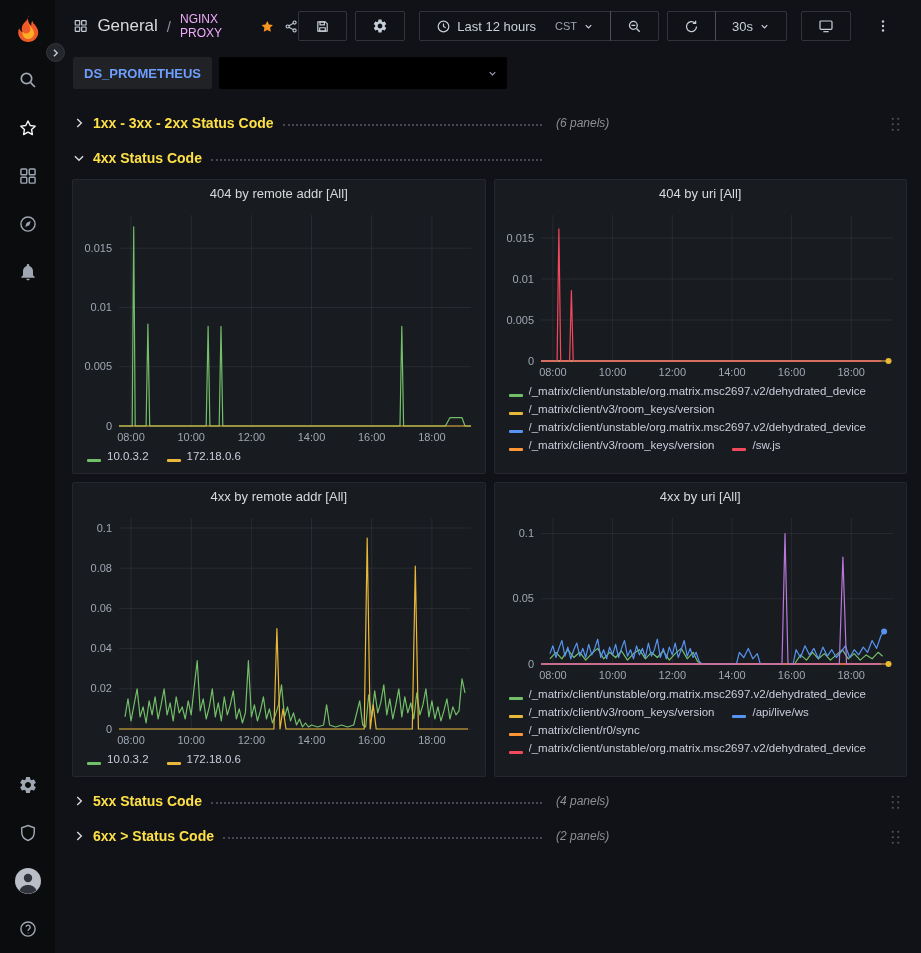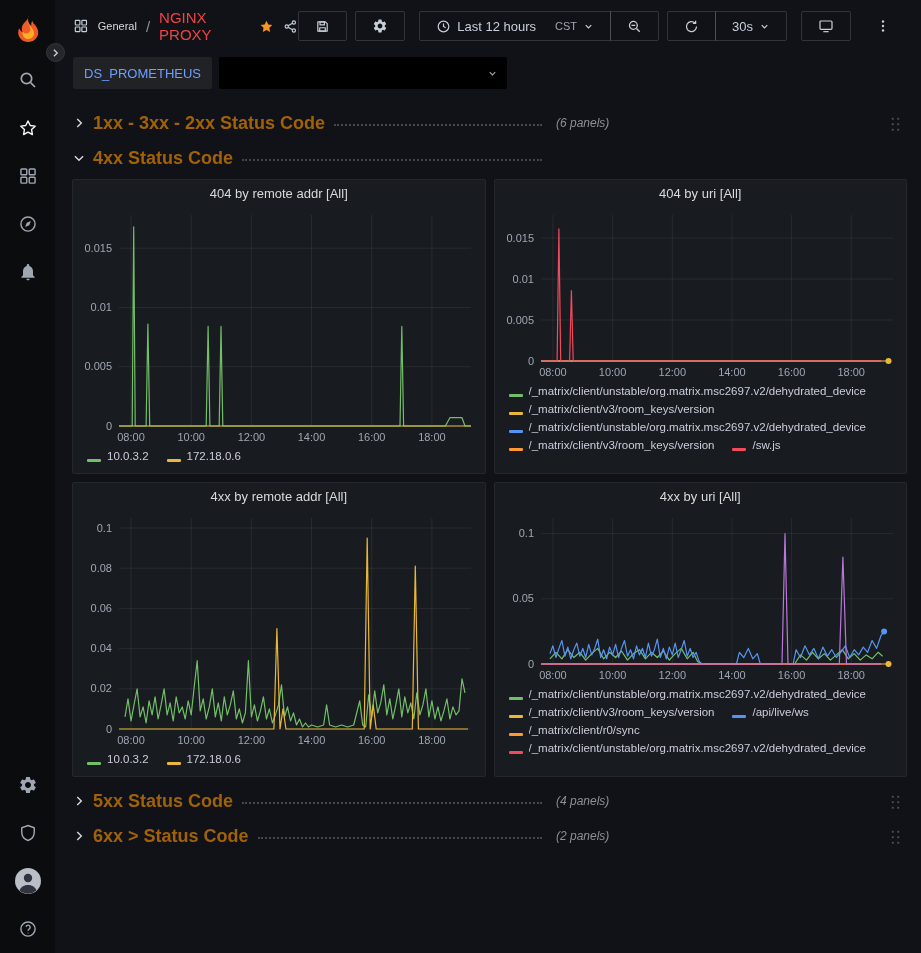--- a/index.html
+++ b/index.html
@@ -10,45 +10,45 @@
   .sidebar{width:55px;flex:0 0 55px;background:#0b0c0e;display:flex;flex-direction:column;align-items:center;padding-top:12px}
   .logo{width:34px;height:34px;margin-bottom:10px;display:flex;align-items:center;justify-content:center;cursor:pointer}
   .side-item{width:100%;height:48px;display:flex;align-items:center;justify-content:center;background:none;border:none;color:#9fa7b3;cursor:pointer}
   .side-item.active{color:#f5f6f8}
   .side-spacer{flex:1}
   .sidebar-expand{position:absolute;left:46px;top:43px;width:19px;height:19px;border-radius:50%;background:#24262c;border:1px solid #34363d;color:#c7d0d9;display:flex;align-items:center;justify-content:center;cursor:pointer;z-index:5;padding:0}
   
   .main{flex:1;display:flex;flex-direction:column;min-width:0}
   .navbar{height:52px;flex:0 0 52px;display:flex;align-items:center;padding:0 14px 0 18px}
   .nav-left{display:flex;align-items:center;gap:9px;flex:1;color:#c7d0d9}
-  .crumb-section{font-size:11px;color:#d8d9da}
+  .crumb-section{font-size:17px;color:#d8d9da}
   .crumb-sep{font-size:15px;color:#8e9299}
-  .crumb-title{font-size:15px;color:#ef4444}
+  .crumb-title{font-size:12px;color:#f0abfc}
   .nav-right{display:flex;align-items:center;gap:8px}
   .btn{height:30px;min-width:30px;display:inline-flex;align-items:center;justify-content:center;gap:6px;background:transparent;border:1px solid rgba(204,204,220,0.18);border-radius:2px;color:#c7d0d9;font-size:13px;padding:0 16px;cursor:pointer;white-space:nowrap}
   .btn-plain{border:none;background:none}
   .btn-group{display:flex}
   .btn-group .btn{border-radius:0}
   .btn-group .btn+.btn{margin-left:-1px}
   .btn-group .btn:first-child{border-radius:2px 0 0 2px}
   .btn-group .btn:last-child{border-radius:0 2px 2px 0}
   .tz{font-size:11px;color:#9fa7b3;margin-left:13px}
   .gap-l{margin-left:6px}
   
   .submenu{display:flex;align-items:center;gap:16px;padding:5px 14px 9px 18px}
   .var-group{display:flex;align-items:stretch;height:32px;gap:7px}
-  .var-label{display:flex;align-items:center;padding:0 11px;background:#202226;color:#6e9fff;font-size:13px;font-weight:400;border-radius:2px;cursor:default}
+  .var-label{display:flex;align-items:center;padding:0 11px;background:#202226;color:#6e9fff;font-size:13px;font-weight:700;border-radius:2px;cursor:default}
   .var-value-black{width:288px;background:#000;border-radius:2px;display:flex;align-items:center;justify-content:flex-end;padding:0 9px;color:#9fa7b3;cursor:pointer}
   .var-value{display:flex;align-items:center;gap:12px;padding:0 10px;background:transparent;border:1px solid #2e3036;border-radius:2px;color:#d8d9da;font-size:13px;cursor:pointer}
   
   .dashboard{flex:1;padding:4px 14px 0 17px;overflow:hidden}
   .dash-row{height:28px;display:flex;align-items:center;position:relative;margin:7px 0;cursor:pointer}
   .row-left{display:flex;align-items:center;width:470px;min-width:0}
   .row-chevron{width:16px;display:flex;color:#d8d9da;flex:0 0 16px}
-  .row-title{font-size:18px;font-weight:700;color:#a16207;margin:0 9px 0 5px;white-space:nowrap}
+  .row-title{font-size:14px;font-weight:700;color:#fde047;margin:0 9px 0 5px;white-space:nowrap}
   .row-dots{flex:1;height:1px;border-bottom:2px dotted #44474f;transform:translateY(2px)}
   .row-count{font-size:12px;font-style:italic;color:#8e8e93;margin-left:14px}
   .drag-handle{position:absolute;right:6px;top:6px;width:11px;height:17px;background-image:radial-gradient(circle,#4e5156 1.2px,transparent 1.3px);background-size:5.5px 5.5px;background-position:0 1px;cursor:grab}
   
   .panels{display:grid;grid-template-columns:1fr 1fr;gap:8px;margin:1px 0 10px}
   .panel{height:295px;background:#181b1f;border:1px solid #25272e;border-radius:2px;display:flex;flex-direction:column;overflow:hidden}
   .panel-header{flex:0 0 27px;display:flex;align-items:center;justify-content:center;font-size:13px;font-weight:500;color:#d8d9da;cursor:pointer}
   .chart{flex:1;min-height:0;position:relative}
   .chart svg{position:absolute;inset:0}
   .chart svg text{font-family:"Liberation Sans",sans-serif}

